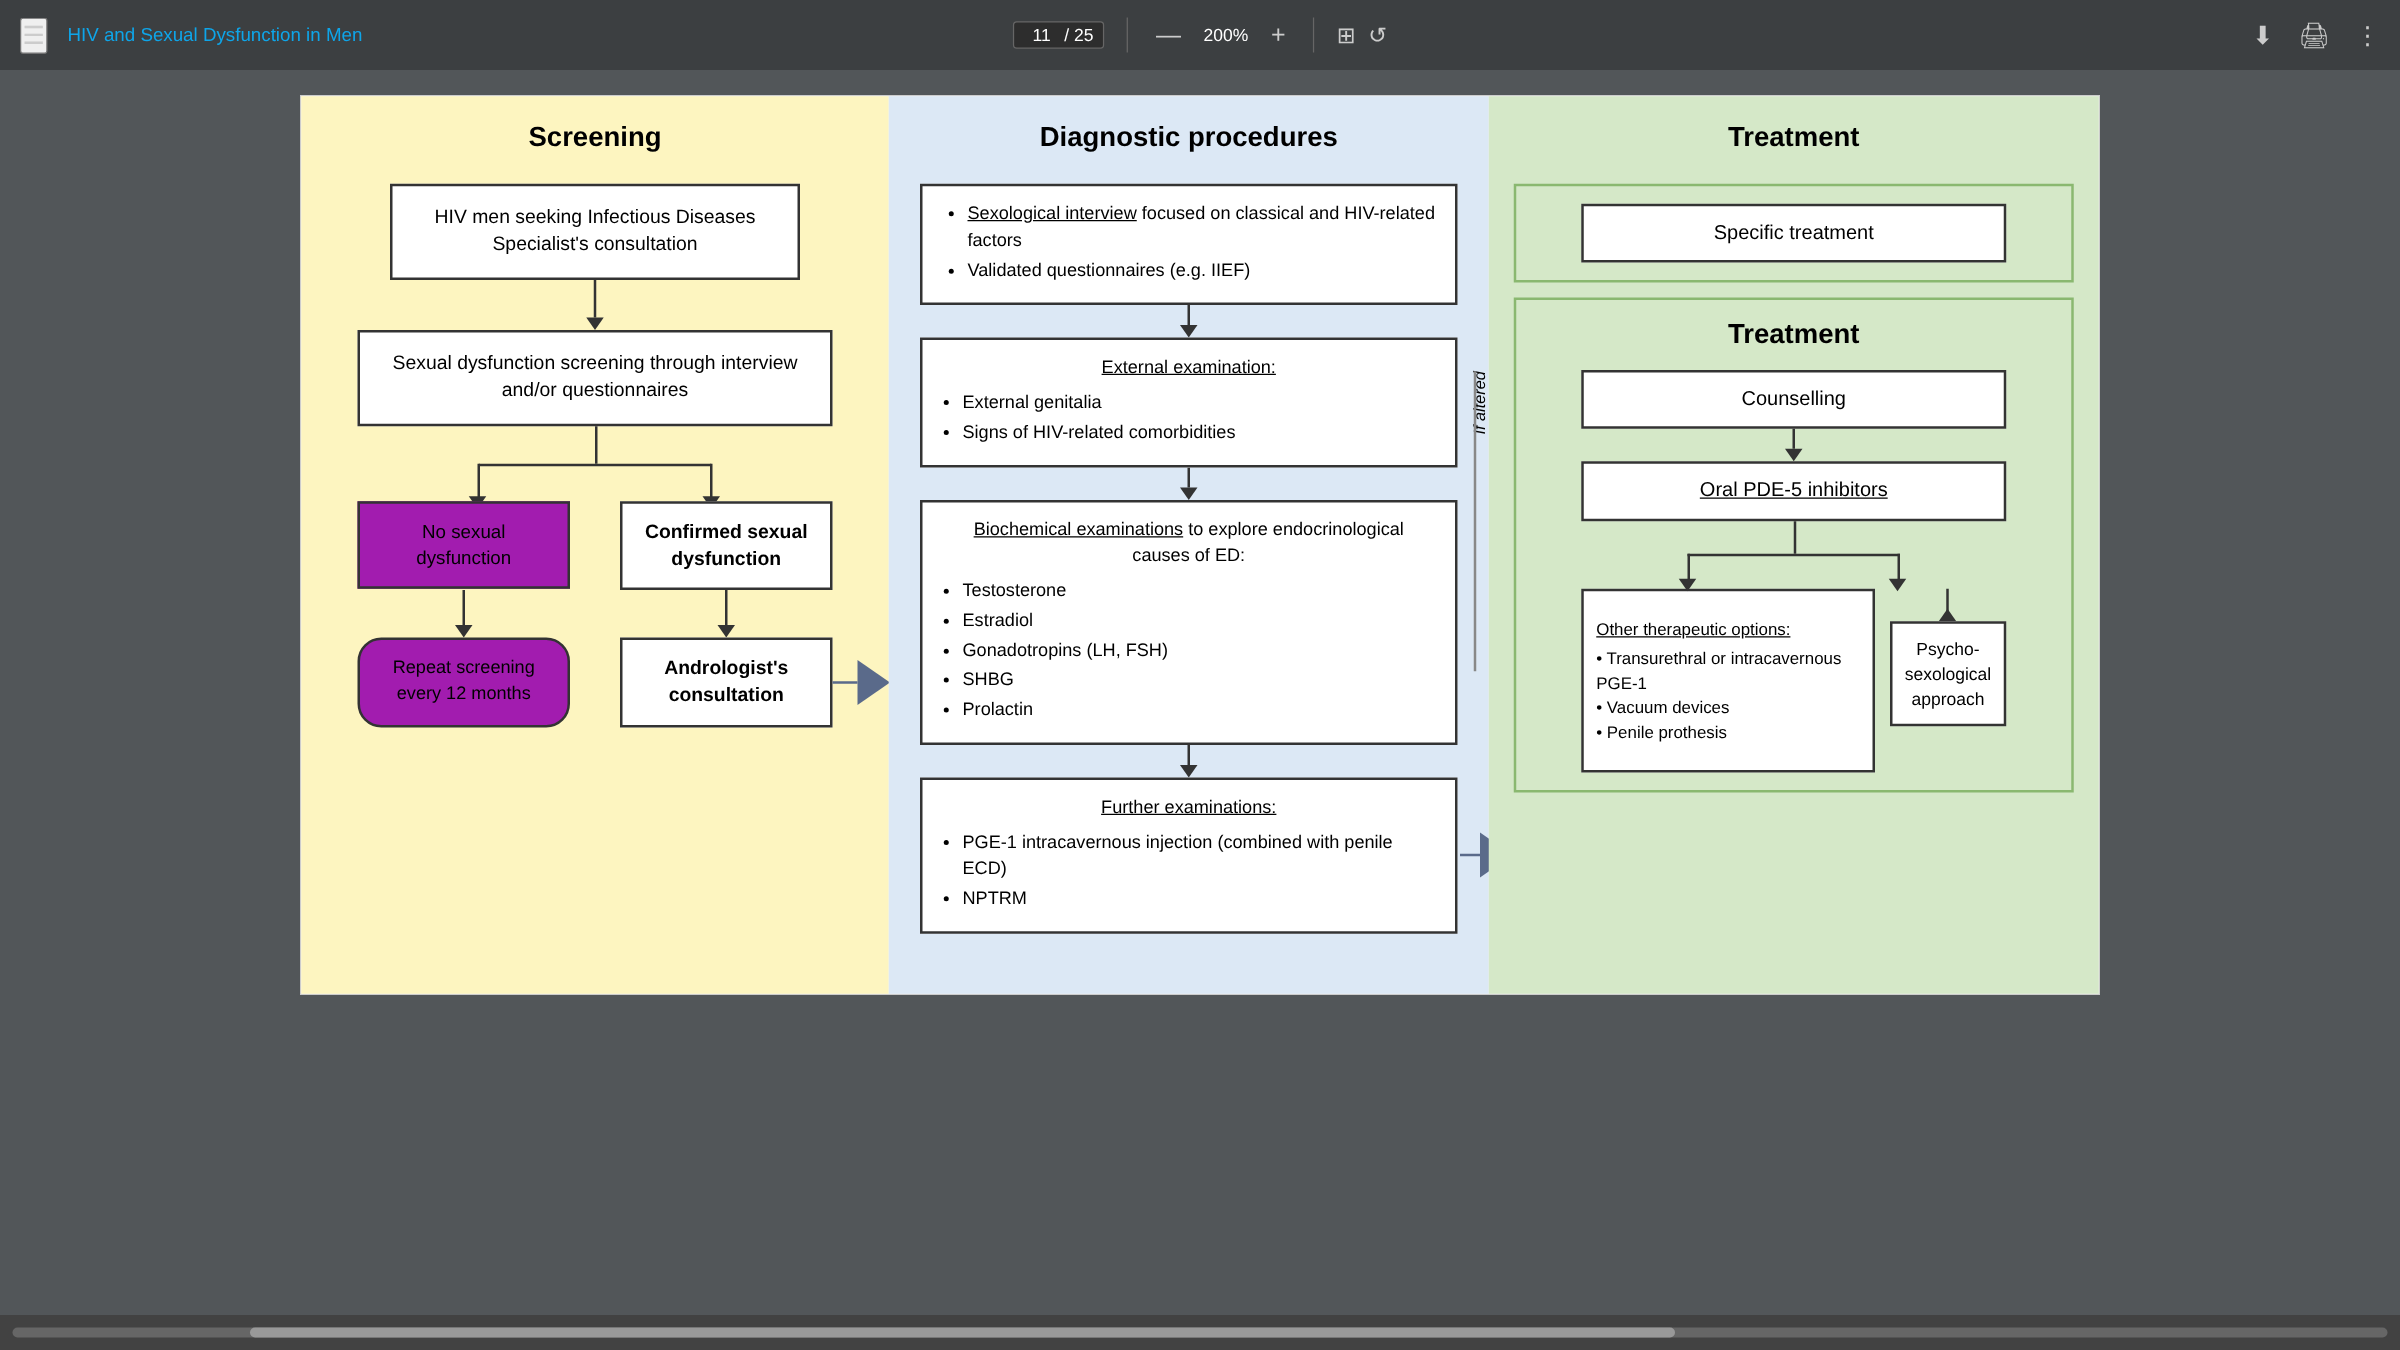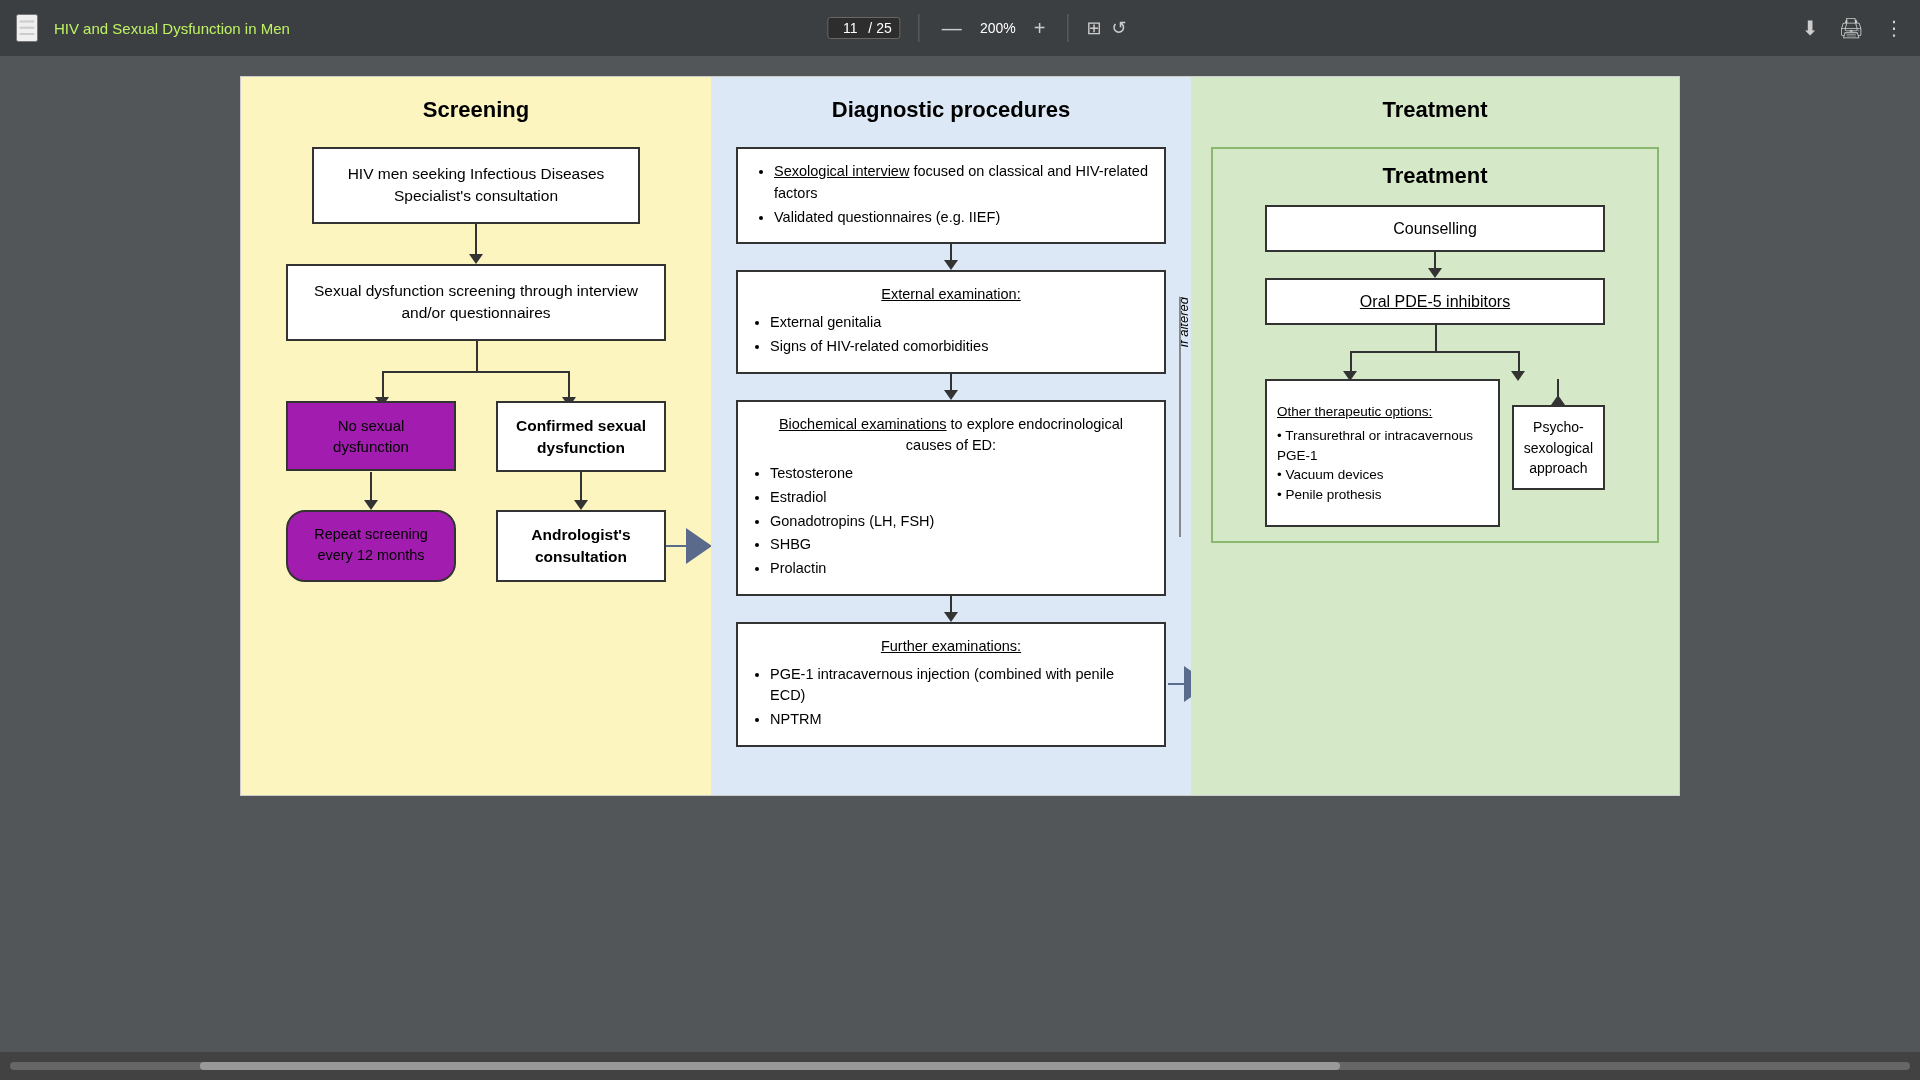--- a/index.html
+++ b/index.html
@@ -10,29 +10,28 @@
       display: flex;
       align-items: center;
       background: #3c3f41;
       color: #fff;
       height: 56px;
       padding: 0 16px;
       gap: 16px;
       position: relative;
     }
     .toolbar-menu-icon { font-size: 20px; cursor: pointer; color: #ccc; }
-    .toolbar-title { font-size: 15px; color: #bef264; flex: 1; }
+    .toolbar-title { font-size: 15px; color: #0ea5e9; flex: 1; }
     .toolbar-center {
       display: flex;
       align-items: center;
       gap: 10px;
       position: absolute;
       left: 50%;
       transform: translateX(-50%);
-      margin-left: 17px;
     }
     .page-input-group {
       display: flex;
       align-items: center;
       gap: 4px;
       border: 1px solid #666;
       border-radius: 3px;
       background: #2d2d2d;
       padding: 2px 8px;
       color: #fff;
@@ -444,20 +443,23 @@
 
       <div style="position:absolute;right:10px;top:220px;height:240px;display:flex;flex-direction:column;align-items:center;justify-content:center;">
         <div style="width:2px;height:100%;background:#888;"></div>
       </div>
 
     </div>
 
     <div class="col-treatment">
       <div class="col-title">Treatment</div>
 
+      <div class="treat-section-top" style="border:2px solid #8ab870;">
+        <div class="treat-box" style="width:340px;font-size:16px;">Specific treatment</div>
+      </div>
 
       <div class="treat-section-bottom" style="border:2px solid #8ab870;">
         <div class="treat-section-title">Treatment</div>
 
         <div class="treat-box" style="width:340px;font-size:16px;">Counselling</div>
 
         <div style="width:2px;height:16px;background:#333;margin:0 auto;"></div>
         <div style="width:0;height:0;border-left:7px solid transparent;border-right:7px solid transparent;border-top:10px solid #333;margin:0 auto;"></div>
 
         <div class="treat-box" style="width:340px;font-size:16px;">

